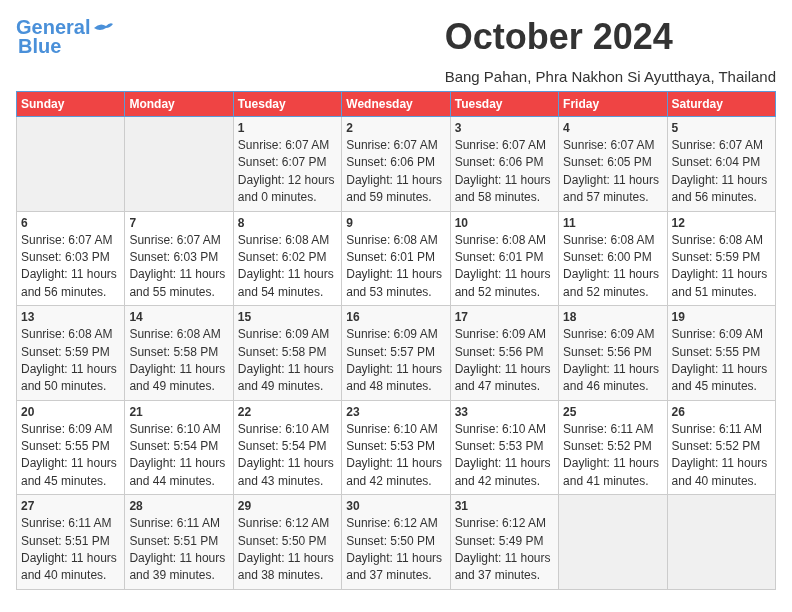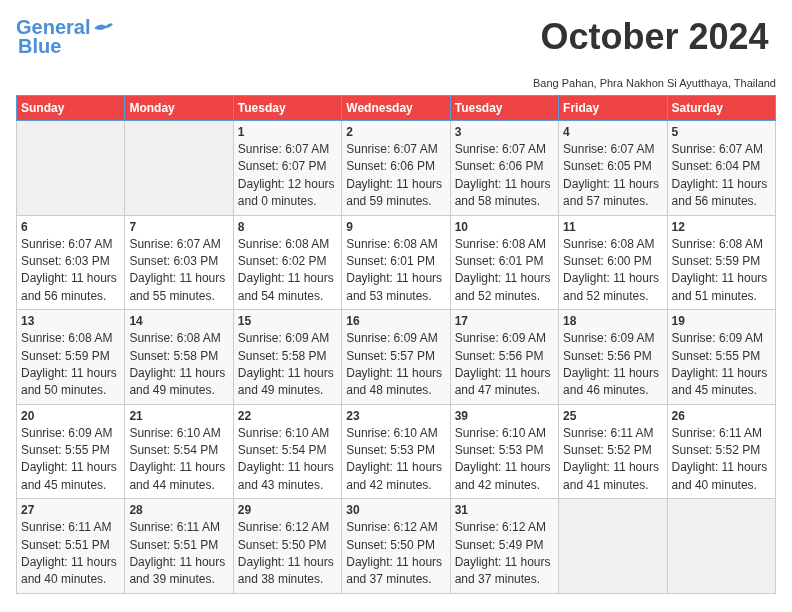--- a/index.html
+++ b/index.html
@@ -15,31 +15,31 @@
       justify-content: space-between;
       align-items: flex-start;
       margin-bottom: 6px;
     }
     .logo {
       display: flex;
       flex-direction: column;
       align-items: flex-start;
     }
     .title-block {
-      text-align: center;
+      text-align: left;
     }
     .month-title {
       font-size: 36px;
       font-weight: bold;
       color: #333;
     }
     .location {
-      font-size: 11px;
+      font-size: 15px;
       color: #333;
-      margin-top: 19px;
+      margin-top: 10px;
     }
     table {
       width: 100%;
       border-collapse: collapse;
       margin-top: 6px;
     }
     thead tr th {
       background-color: #ef4444;
       color: white;
       font-size: 12px;
@@ -204,21 +204,21 @@
         </td>
         <td>
           <span class="day-num">22</span>
           <div class="day-info">Sunrise: 6:10 AM<br>Sunset: 5:54 PM<br>Daylight: 11 hours and 43 minutes.</div>
         </td>
         <td>
           <span class="day-num">23</span>
           <div class="day-info">Sunrise: 6:10 AM<br>Sunset: 5:53 PM<br>Daylight: 11 hours and 42 minutes.</div>
         </td>
         <td>
-          <span class="day-num">39</span>
+          <span class="day-num">33</span>
           <div class="day-info">Sunrise: 6:10 AM<br>Sunset: 5:53 PM<br>Daylight: 11 hours and 42 minutes.</div>
         </td>
         <td>
           <span class="day-num">25</span>
           <div class="day-info">Sunrise: 6:11 AM<br>Sunset: 5:52 PM<br>Daylight: 11 hours and 41 minutes.</div>
         </td>
         <td>
           <span class="day-num">26</span>
           <div class="day-info">Sunrise: 6:11 AM<br>Sunset: 5:52 PM<br>Daylight: 11 hours and 40 minutes.</div>
         </td>

